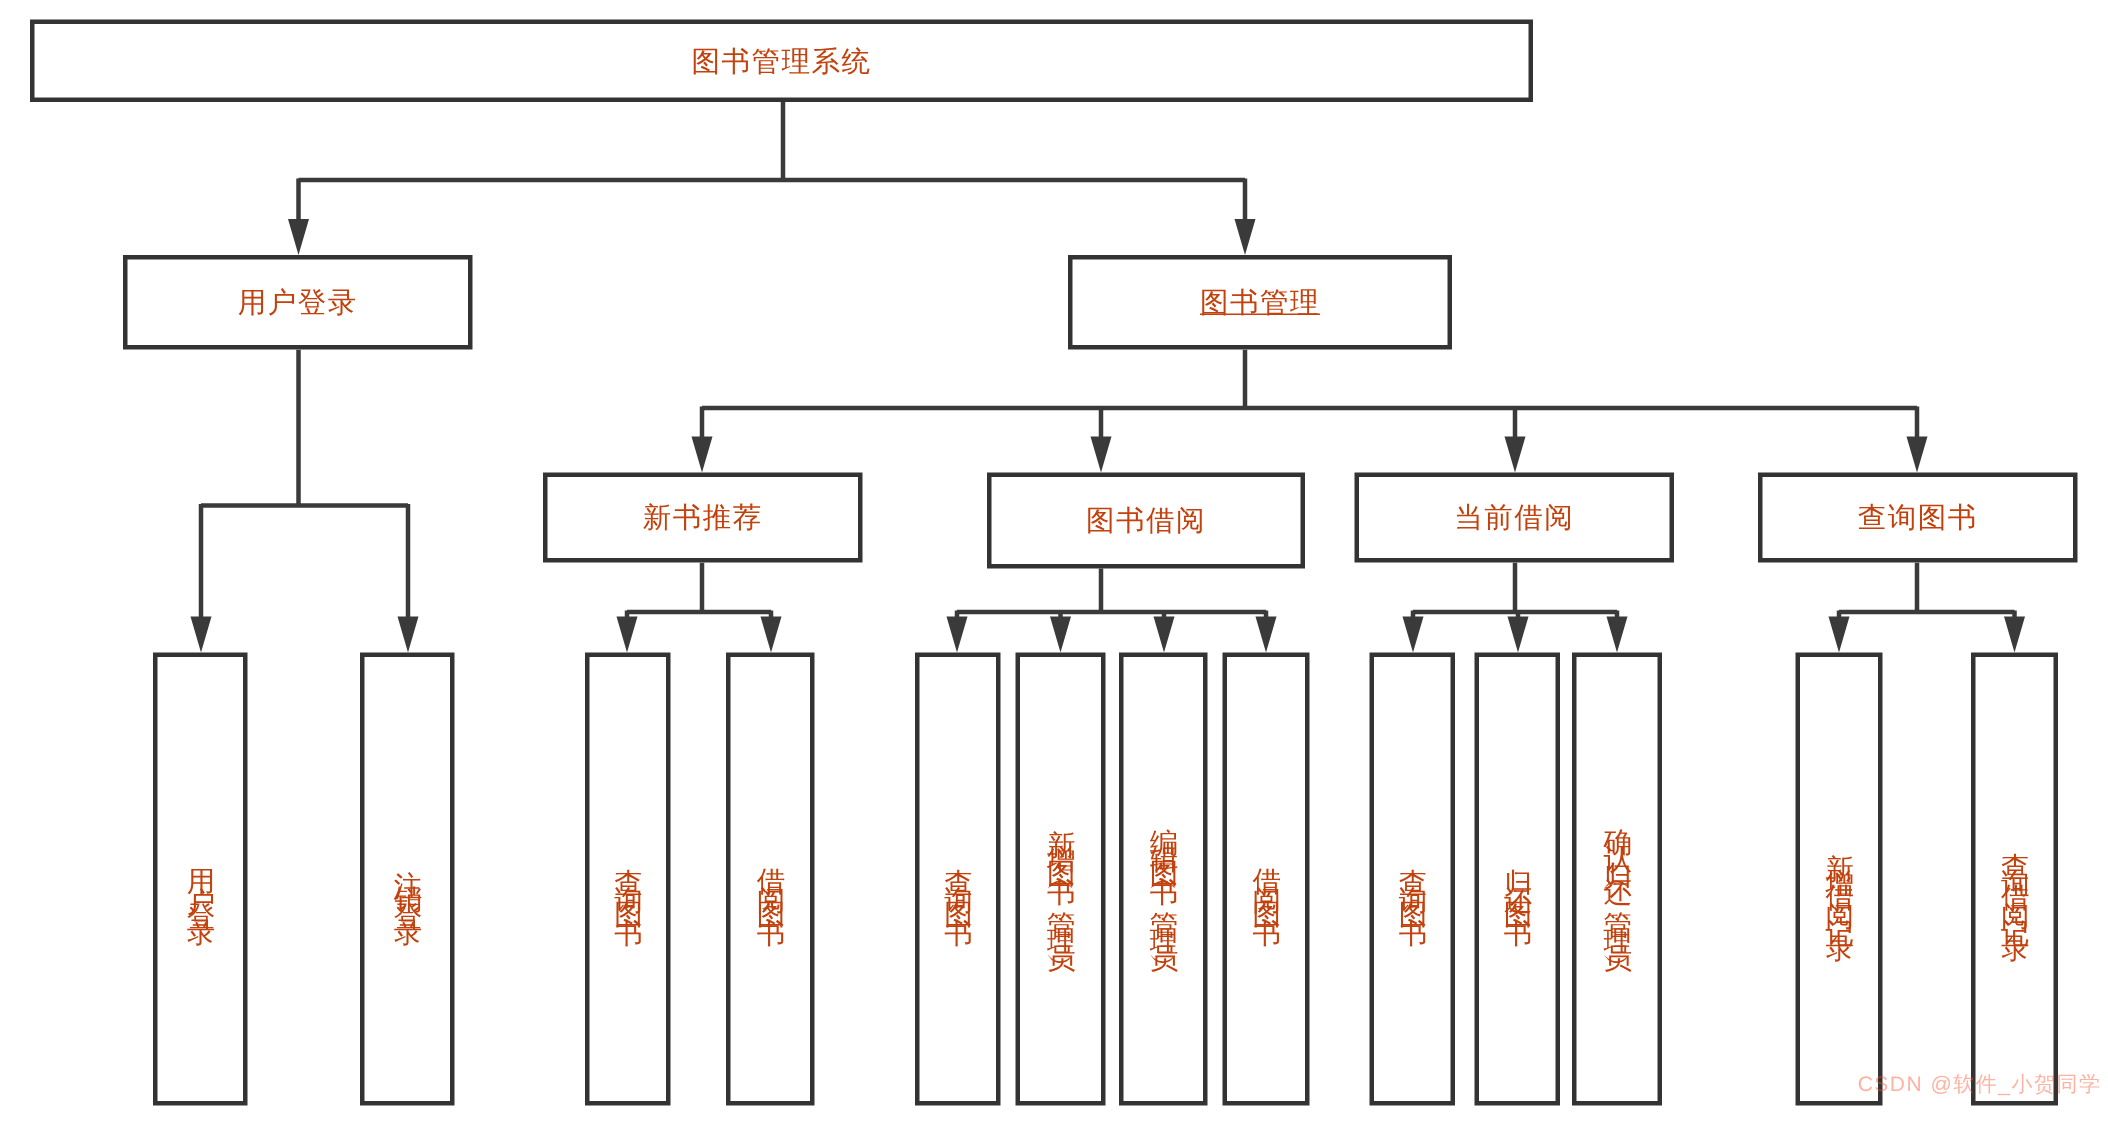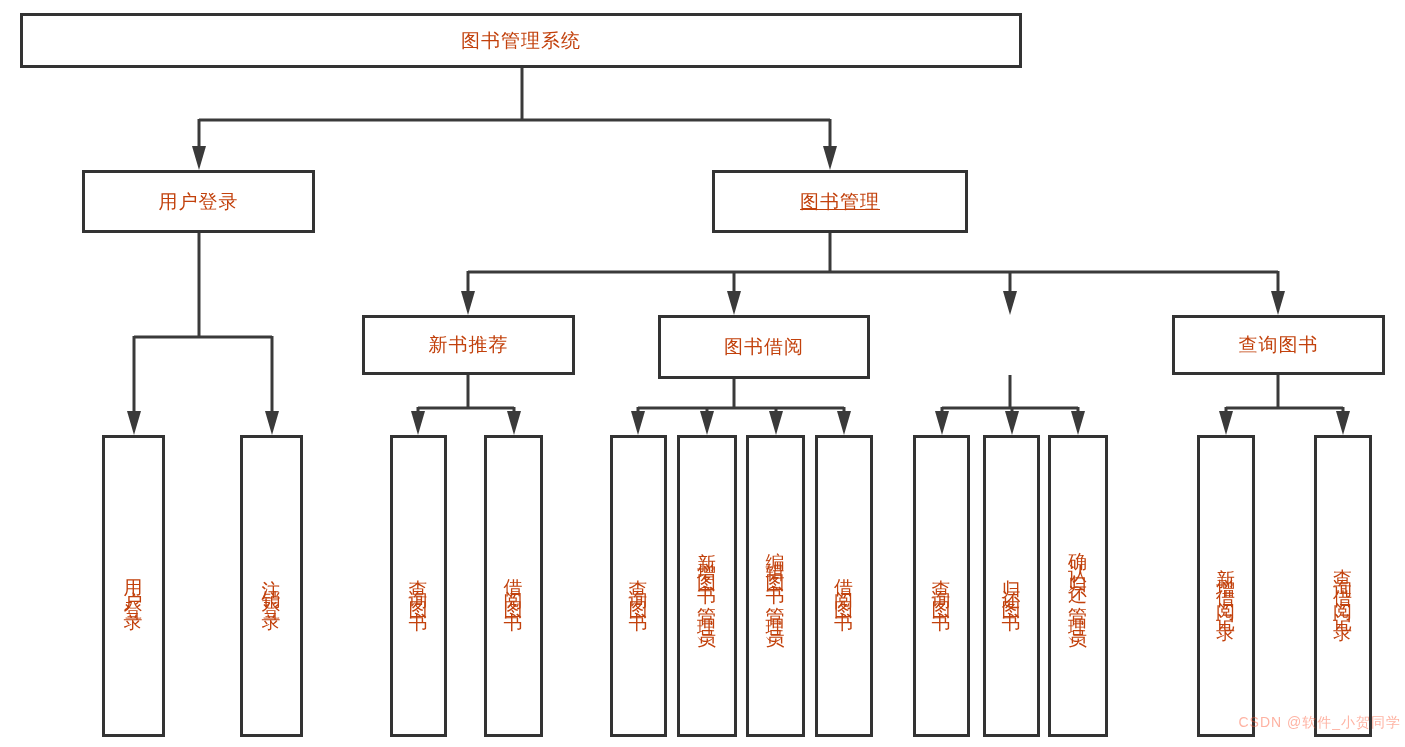--- a/index.html
+++ b/index.html
@@ -127,20 +127,23 @@
   <div class="node" style="left:712px;top:170px;width:256px;height:63px;text-decoration:underline;">
     <span class="lbl">图书管理</span>
   </div>
 
   <div class="node" style="left:362px;top:315px;width:213px;height:60px;">
     <span class="lbl">新书推荐</span>
   </div>
   <div class="node" style="left:628px;top:315px;width:212px;height:64px;margin-left:30px;">
     <span class="lbl">图书借阅</span>
   </div>
+  <div class="node" style="left:903px;top:315px;width:213px;height:60px;">
+    <span class="lbl">当前借阅</span>
+  </div>
   <div class="node" style="left:1172px;top:315px;width:213px;height:60px;">
     <span class="lbl">查询图书</span>
   </div>
 
   <div class="node vert" style="left:102px;top:435px;width:63px;height:302px;">
     <span class="lbl">用户登录</span>
   </div>
   <div class="node vert" style="left:240px;top:435px;width:63px;height:302px;">
     <span class="lbl">注销登录</span>
   </div>

